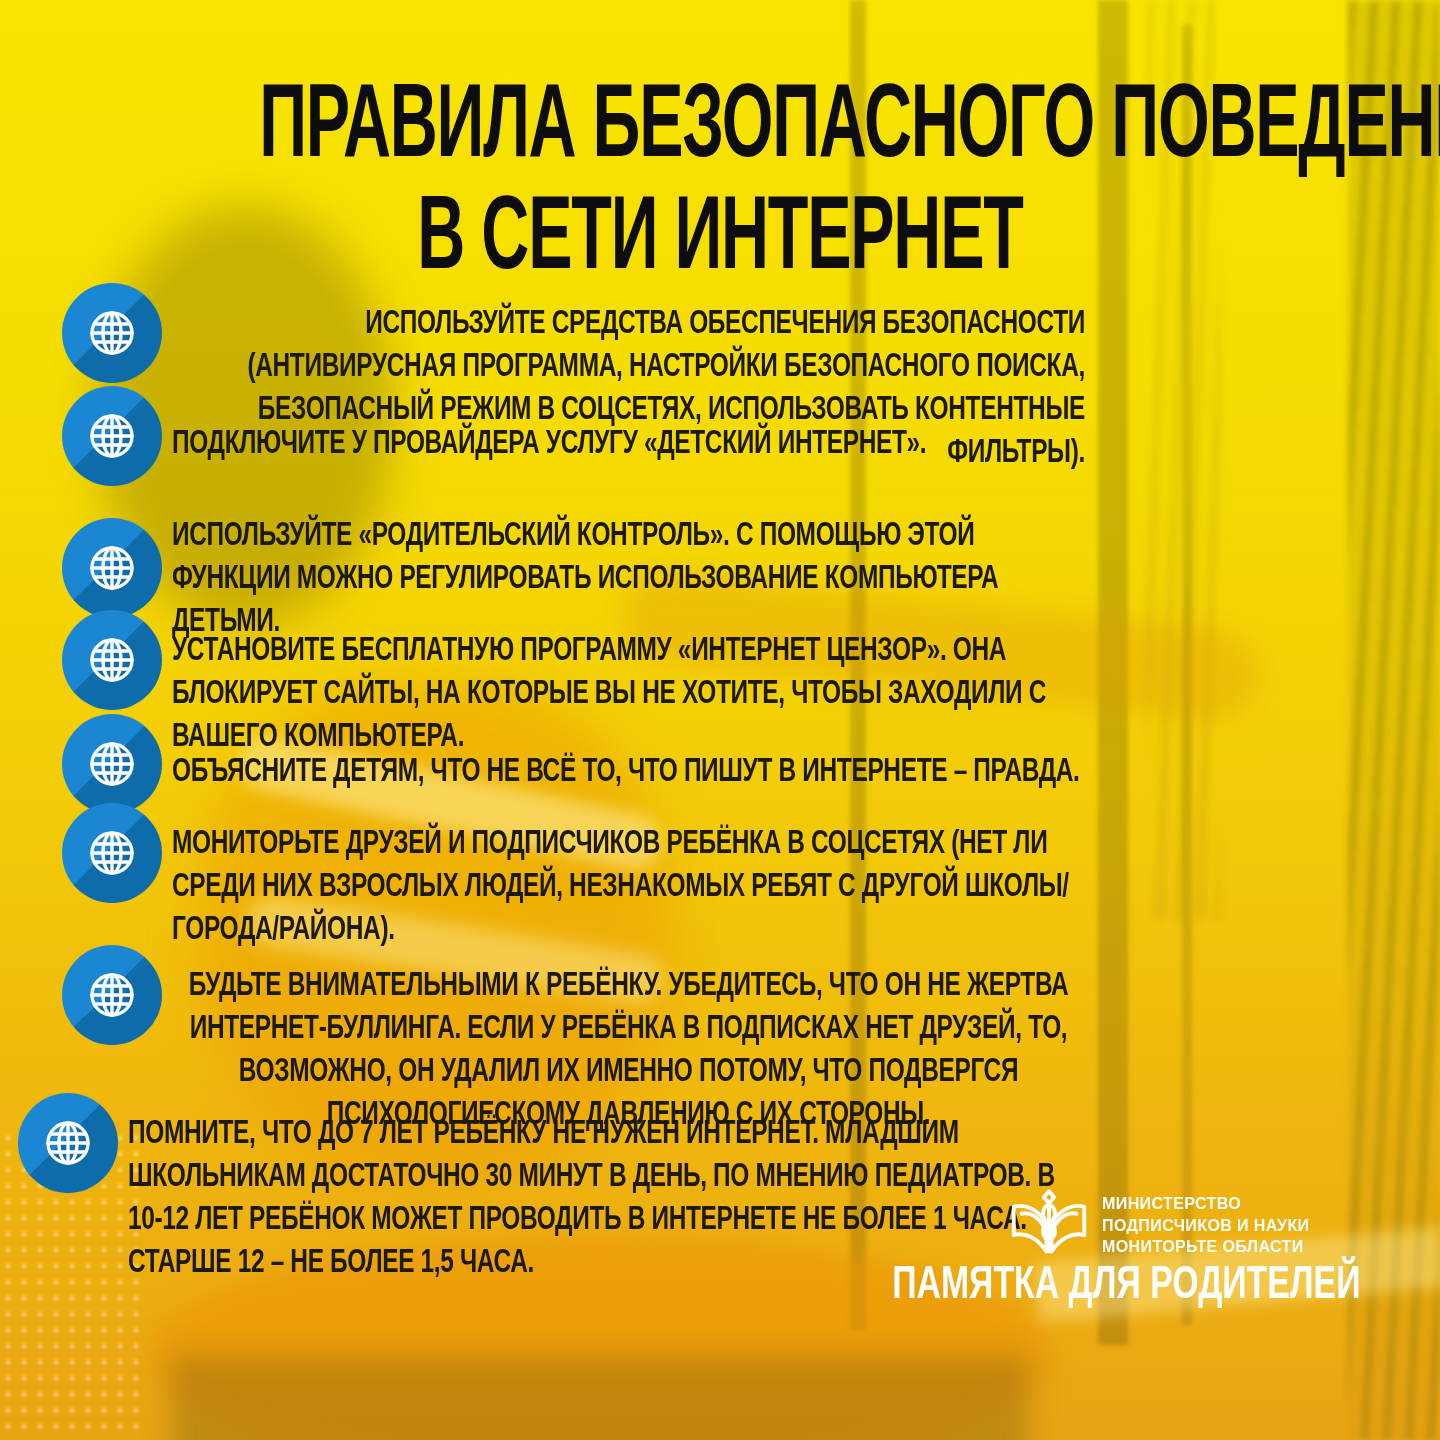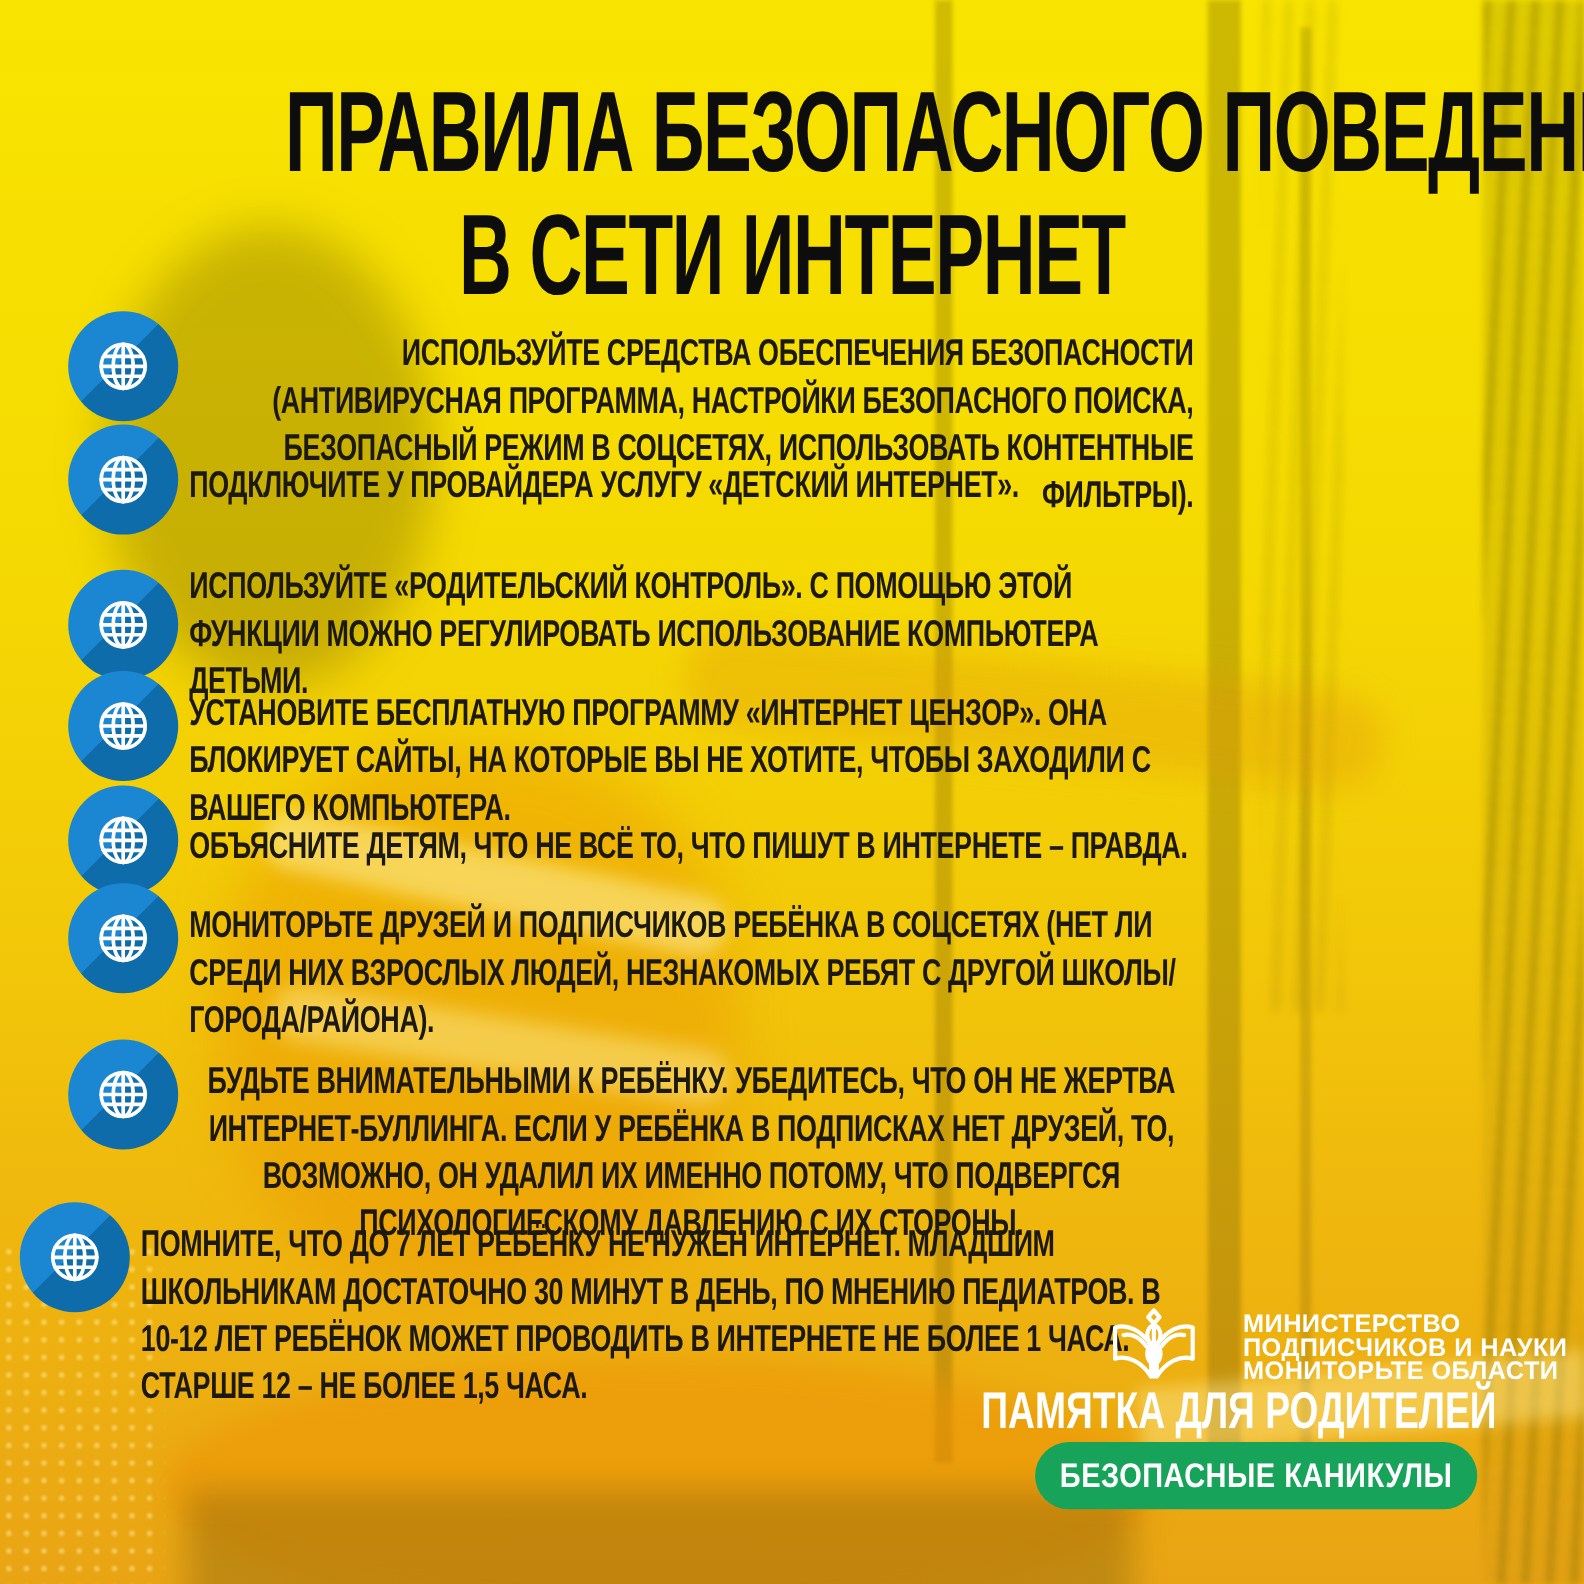--- a/index.html
+++ b/index.html
@@ -69,23 +69,22 @@
   .row-text{
     width:1680px;
     font-size:34px;line-height:43px;font-weight:700;letter-spacing:-.5px;
     color:var(--body-text-color,rgba(25,22,10,.93));
     transform:scaleX(.72);transform-origin:left top;
   }
   
   .ministry-logo{position:absolute;left:1006px;top:1181px;width:86px;height:86px;}
   .ministry-text{
     position:absolute;left:1102px;top:1193px;
-    font-size:23px;line-height:21.5px;font-weight:700;letter-spacing:.4px;
+    font-size:16px;line-height:21.5px;font-weight:700;letter-spacing:.4px;
     color:var(--footer-text-color,#fff);
-    margin-left:28px;
   }
   .memo-title{
     position:absolute;right:80px;top:1256px;
     white-space:nowrap;
     font-size:47px;line-height:52px;font-weight:600;letter-spacing:0;
     color:var(--footer-text-color,#fff);
     transform:scaleX(.72);transform-origin:right center;
   }
   .badge{
     position:absolute;left:941px;top:1311px;width:402px;height:61px;
@@ -242,17 +241,14 @@
     </svg>
 
     <div class="ministry-text">
       <div>МИНИСТЕРСТВО</div>
       <div>ПОДПИСЧИКОВ И НАУКИ</div>
       <div>МОНИТОРЬТЕ ОБЛАСТИ</div>
     </div>
 
     <div class="memo-title">ПАМЯТКА ДЛЯ РОДИТЕЛЕЙ</div>
 
-    <div class="badge">
-      <span class="badge-label">БЕЗОПАСНЫЕ КАНИКУЛЫ</span>
-    </div>
   </div>
 </div>
 
 </body></html>

